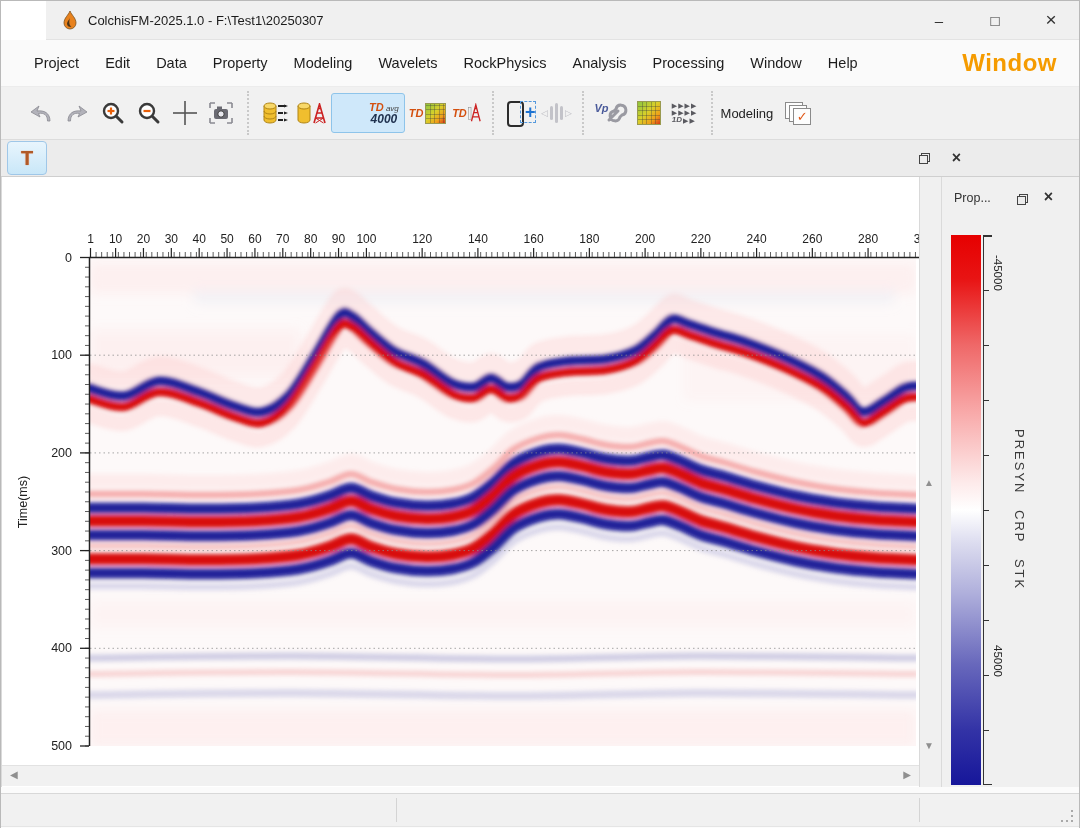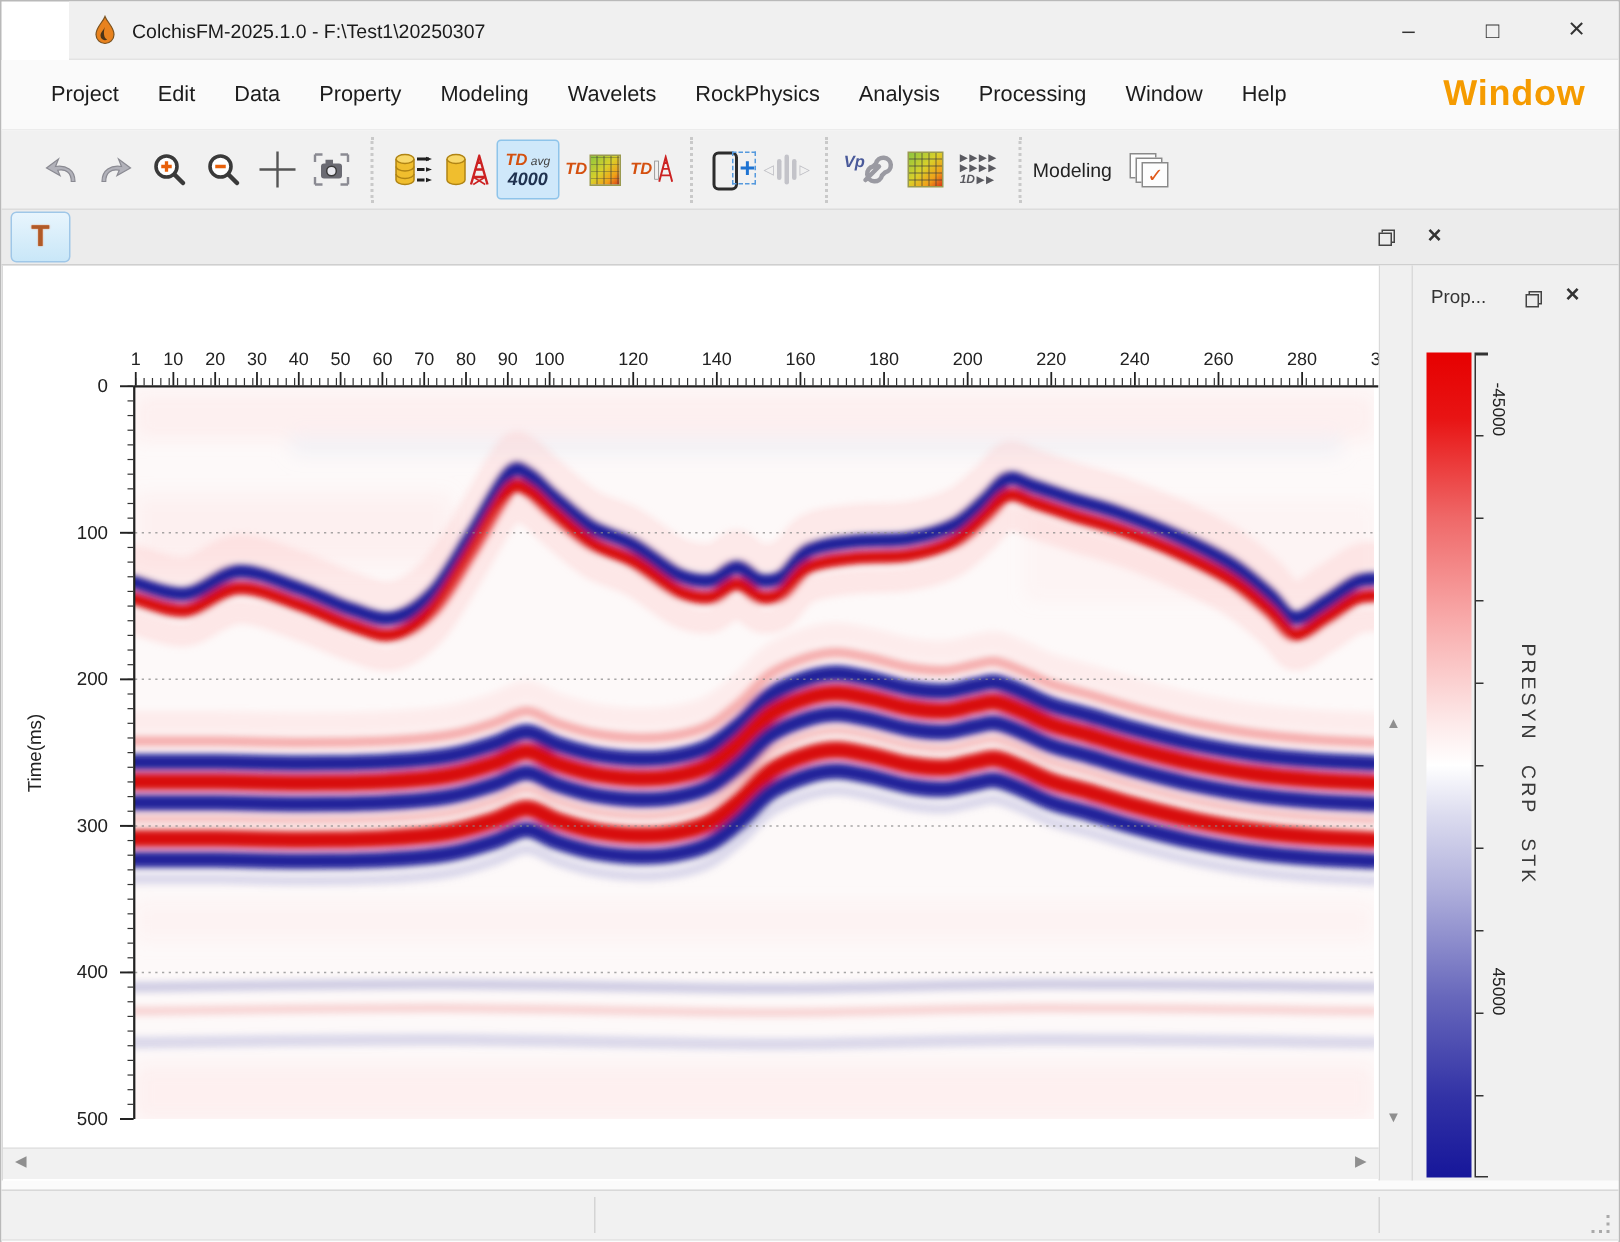--- a/index.html
+++ b/index.html
@@ -20,21 +20,21 @@
   .menu-item{font-size:14.5px;color:#1c1c1c;padding:6px 13px;white-space:nowrap;}
   #brand{margin-left:auto;margin-right:22px;font-size:24px;font-weight:800;color:#f59b00;
     letter-spacing:.5px;font-family:"Liberation Sans",sans-serif;}
 
   
   #toolbar{height:52px;background:#f1f1f1;display:flex;align-items:center;padding-left:14px;border-bottom:1px solid #dcdcdc;}
   .tgroup{display:flex;align-items:center;height:44px;padding:0 8px;border-left:2px dotted #c9c9c9;}
   .tgroup:first-child{border-left:none;}
   .tb-btn{min-width:32px;height:38px;display:flex;align-items:center;justify-content:center;
     margin:0 2px;border-radius:3px;position:relative;}
-  .tb-btn.active{background:#cfe8fa;border:1px solid #8ec4ea;}
+  .tb-btn.active{background:#cfe8fa;border:1px solid #8ec4ea;padding-left:32px;}
   .tdtxt{color:#d4500f;font-weight:bold;font-style:italic;font-size:11px;line-height:1;}
   .tdavg{display:flex;flex-direction:column;align-items:center;line-height:1;padding:0 5px;}
   .tdavg .v{font-size:12px;font-weight:bold;font-style:italic;color:#20324f;}
   .tdavg .avg{font-size:8px;color:#444;font-style:italic;}
   .cyl{width:16px;height:22px;}
   .gridpatch{width:19px;height:19px;border:1px solid #9a9a50;
     background:
       repeating-linear-gradient(0deg,transparent 0 3.6px, rgba(60,60,60,.35) 3.6px 4.6px),
       repeating-linear-gradient(90deg,transparent 0 3.6px, rgba(60,60,60,.35) 3.6px 4.6px),
       linear-gradient(135deg,#8cc63f 0%,#d9d02a 45%,#f0a018 75%,#d83818 100%);}

